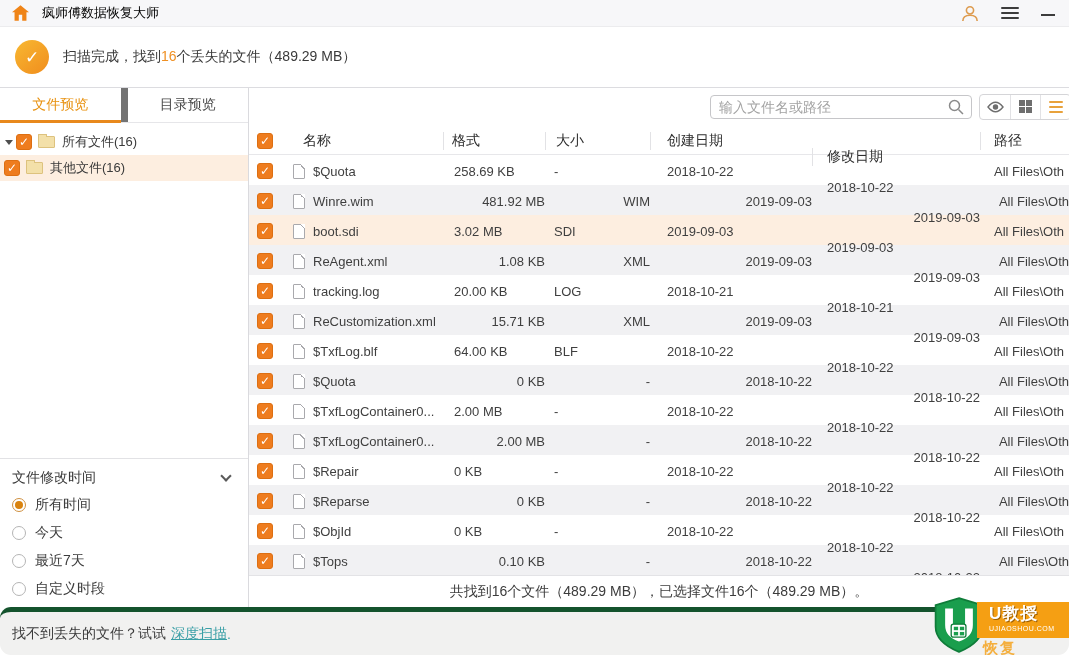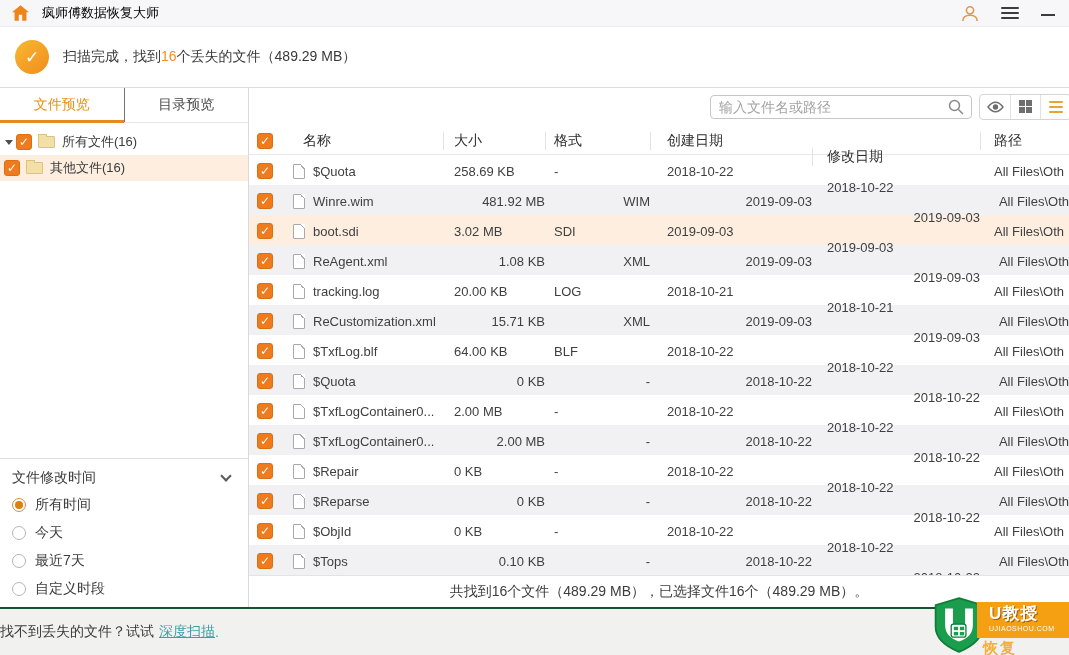--- a/index.html
+++ b/index.html
@@ -31,21 +31,21 @@
   
   .main { display:flex; height:519px; }
   .sidebar { width:249px; flex:none; border-right:1px solid #dadade;
              display:flex; flex-direction:column; background:#fff; }
   .content { flex:1; min-width:0; display:flex; flex-direction:column; }
 
   
   .tabs { height:35px; display:flex; border-bottom:1px solid #e6e6e9; flex:none; }
   .tab { flex:1; display:flex; align-items:center; justify-content:center;
          font-size:14px; color:#4a4a4a; position:relative; cursor:pointer; }
-  .tab + .tab { border-left:1px solid #737373; }
+  .tab + .tab { border-left:7px solid #737373; }
   .tab.active { color:#e8910f; }
   .tab.active::after { content:''; position:absolute; left:0; right:0; bottom:-1px;
                        height:3px; background:#e8891d; }
 
   
   .tree { padding-top:6px; flex:none; }
   .tree-row { height:26px; display:flex; align-items:center; font-size:13px;
               color:#3a3a3a; cursor:pointer; padding-left:4px; }
   .tree-row.hl { background:#fdeee0; }
   .tree-row.lv1 { }
@@ -125,23 +125,23 @@
   .cell { white-space:nowrap; overflow:hidden; }
   .doc { width:12px; height:15px; border:1px solid #a9a9ad; border-radius:1px;
          background:#fff; position:relative; flex:none; }
   .doc::before { content:''; position:absolute; top:-1px; right:-1px; width:5px; height:5px;
                  background:linear-gradient(225deg,#fff 45%,#a9a9ad 45%, #a9a9ad 60%, transparent 60%); }
 
   .statusbar { flex:1; border-top:1px solid #e3e3e6; display:flex; align-items:center;
                justify-content:center; font-size:14px; color:#3c3c3c; background:#fff; }
 
   
-  .bottombar { height:48px; background:#f1f1f0; border-top:2px solid #14532d;
-               display:flex; align-items:center; font-size:14px;
-               color:#3a3a3a; }
+  .bottombar { height:48px; background:#f1f1f0; border-top:5px solid #14532d;
+               display:flex; align-items:center; padding-left:12px; font-size:14px;
+               color:#3a3a3a;border-radius:11px; }
   .deep-link { color:#3a9fa6; text-decoration:underline; cursor:pointer; margin-left:5px; }
   .link-suffix { color:#3a9fa6; }
 
   
   .watermark { position:absolute; right:0; bottom:0; width:138px; height:58px; }
   .wm-shield { position:absolute; left:2px; top:0; }
   .wm-box { position:absolute; left:46px; top:5px; right:0; height:36px; background:#f59f13;
             padding:2px 0 0 12px; }
   .wm-brand { font-size:17px; font-weight:bold; color:#fff; line-height:20px;
               text-shadow:1px 1px 0 #9c5e00; letter-spacing:1px; }
@@ -263,22 +263,22 @@
               </span>
           </span>
         </div>
       </div>
 
       <div class="thead">
         <span class="th th-check">
             <span class="checkbox"></span>
           </span>
         <span class="th pl-name">名称</span>
+        <span class="th sep pl-fmt">格式</span>
         <span class="th sep pl-size">大小</span>
-        <span class="th sep pl-fmt">格式</span>
         <span class="th sep pl-cre">创建日期</span>
         <span class="th sep pl-mod">修改日期</span>
         <span class="th sep pl-path">路径</span>
       </div>
 
       <div class="tbody" id="tbody">
           <div class="trow">
     <span class="c-check">
               <span class="checkbox"></span>
             </span>

